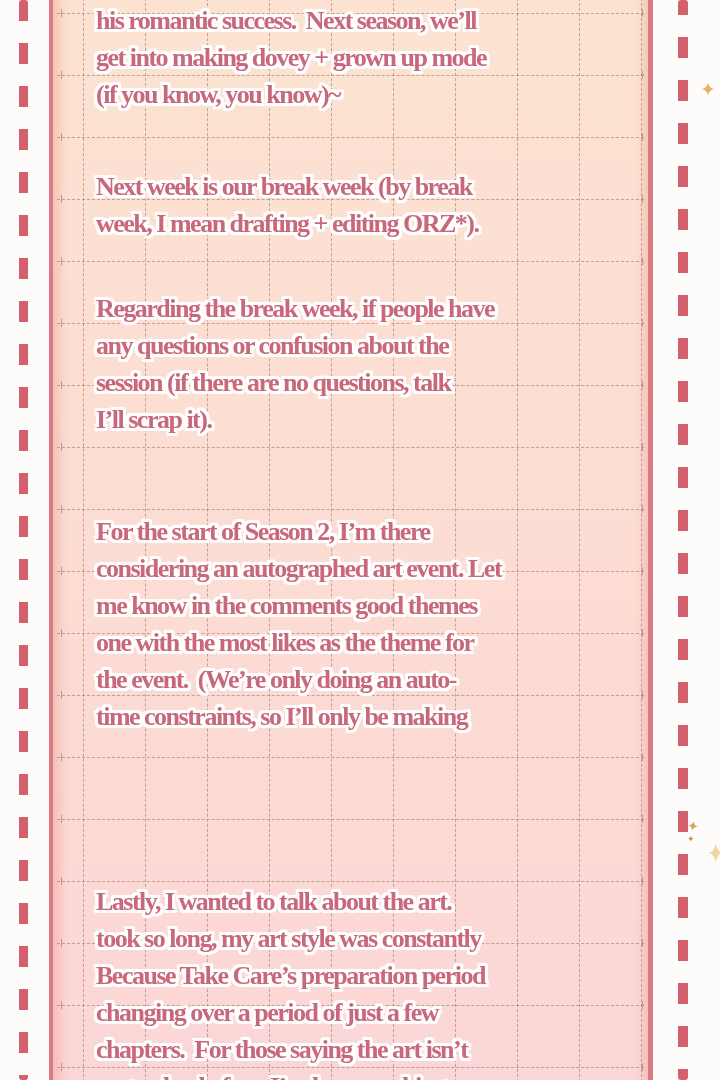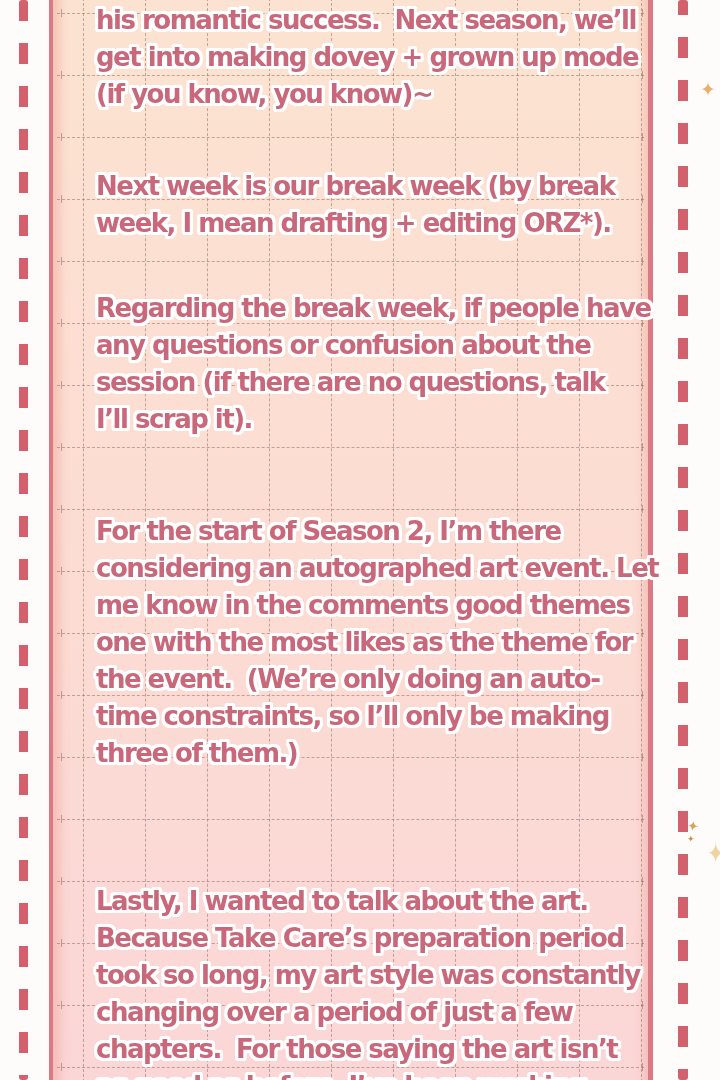--- a/index.html
+++ b/index.html
@@ -52,21 +52,21 @@
     text-shadow:
       3px 0 0 var(--outline), -3px 0 0 var(--outline),
       0 3px 0 var(--outline), 0 -3px 0 var(--outline),
       2px 2px 0 var(--outline), -2px 2px 0 var(--outline),
       2px -2px 0 var(--outline), -2px -2px 0 var(--outline),
       3px 2px 0 var(--outline), -3px 2px 0 var(--outline),
       3px -2px 0 var(--outline), -3px -2px 0 var(--outline),
       2px 3px 0 var(--outline), -2px 3px 0 var(--outline),
       2px -3px 0 var(--outline), -2px -3px 0 var(--outline);
   }
-  .line{white-space:pre;}
+  .line{white-space:pre;font-family:Liberation Serif, serif;}
   .sparkle{
     position:absolute;
     line-height:1;
     user-select:none;
   }
 </style>
 </head>
 <body>
 
 <div class="margin-dash left"></div>
@@ -158,26 +158,25 @@
         <div class="line">session (if there are no questions, talk</div>
         <div class="line">I’ll scrap it).</div>
       </div>
     <div class="para" style="top:525px">
         <div class="line">For the start of Season 2, I’m there</div>
         <div class="line">considering an autographed art event. Let</div>
         <div class="line">me know in the comments good themes</div>
         <div class="line">one with the most likes as the theme for</div>
         <div class="line">the event.  (We’re only doing an auto-</div>
         <div class="line">time constraints, so I’ll only be making</div>
-        <div class="line">three of them.)</div>
       </div>
     <div class="para" style="top:895px">
         <div class="line">Lastly, I wanted to talk about the art.</div>
+        <div class="line">took so long, my art style was constantly</div>
         <div class="line">Because Take Care’s preparation period</div>
-        <div class="line">took so long, my art style was constantly</div>
         <div class="line">changing over a period of just a few</div>
         <div class="line">chapters.  For those saying the art isn’t</div>
         <div class="line">as good as before, I’ve been working</div>
       </div>
   </div>
 </div>
 
 <span class="sparkle" style="left:700px;top:80px;font-size:19px;color:#e7b06b;">✦</span>
 <span class="sparkle" style="left:687px;top:819px;font-size:14px;color:#d9a258;transform:rotate(10deg);">✦</span>
 <span class="sparkle" style="left:687px;top:835px;font-size:9px;color:#c98f4e;">✦</span>

